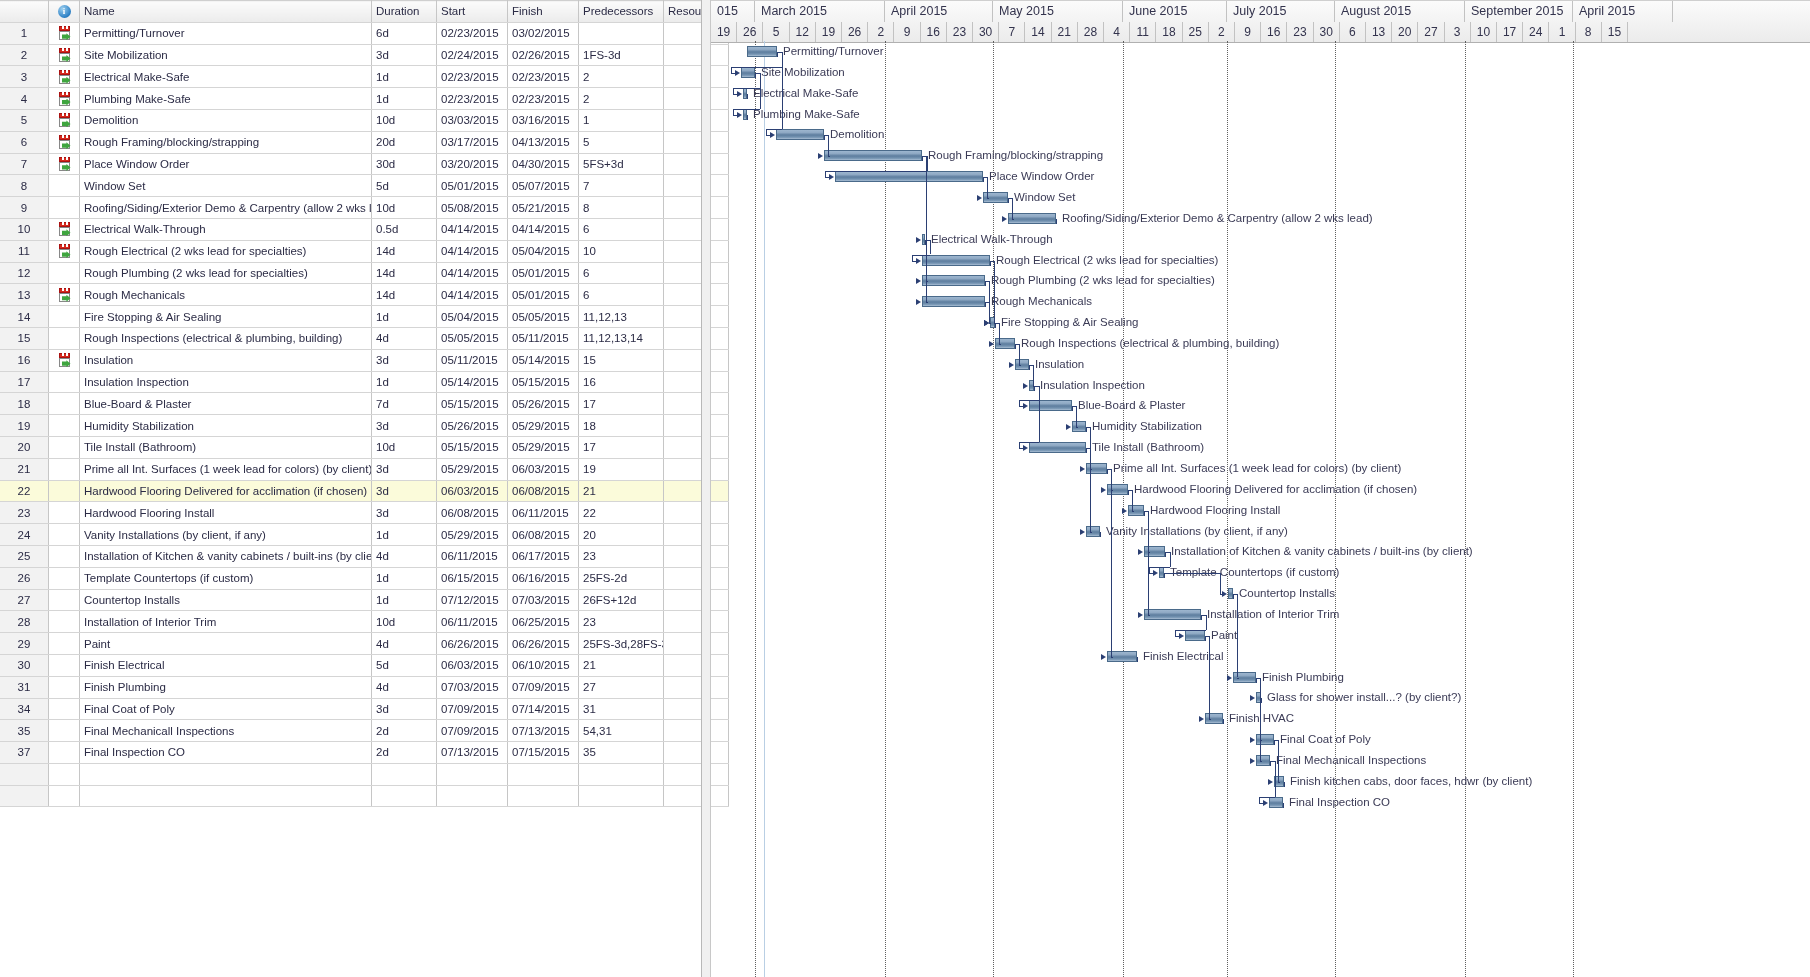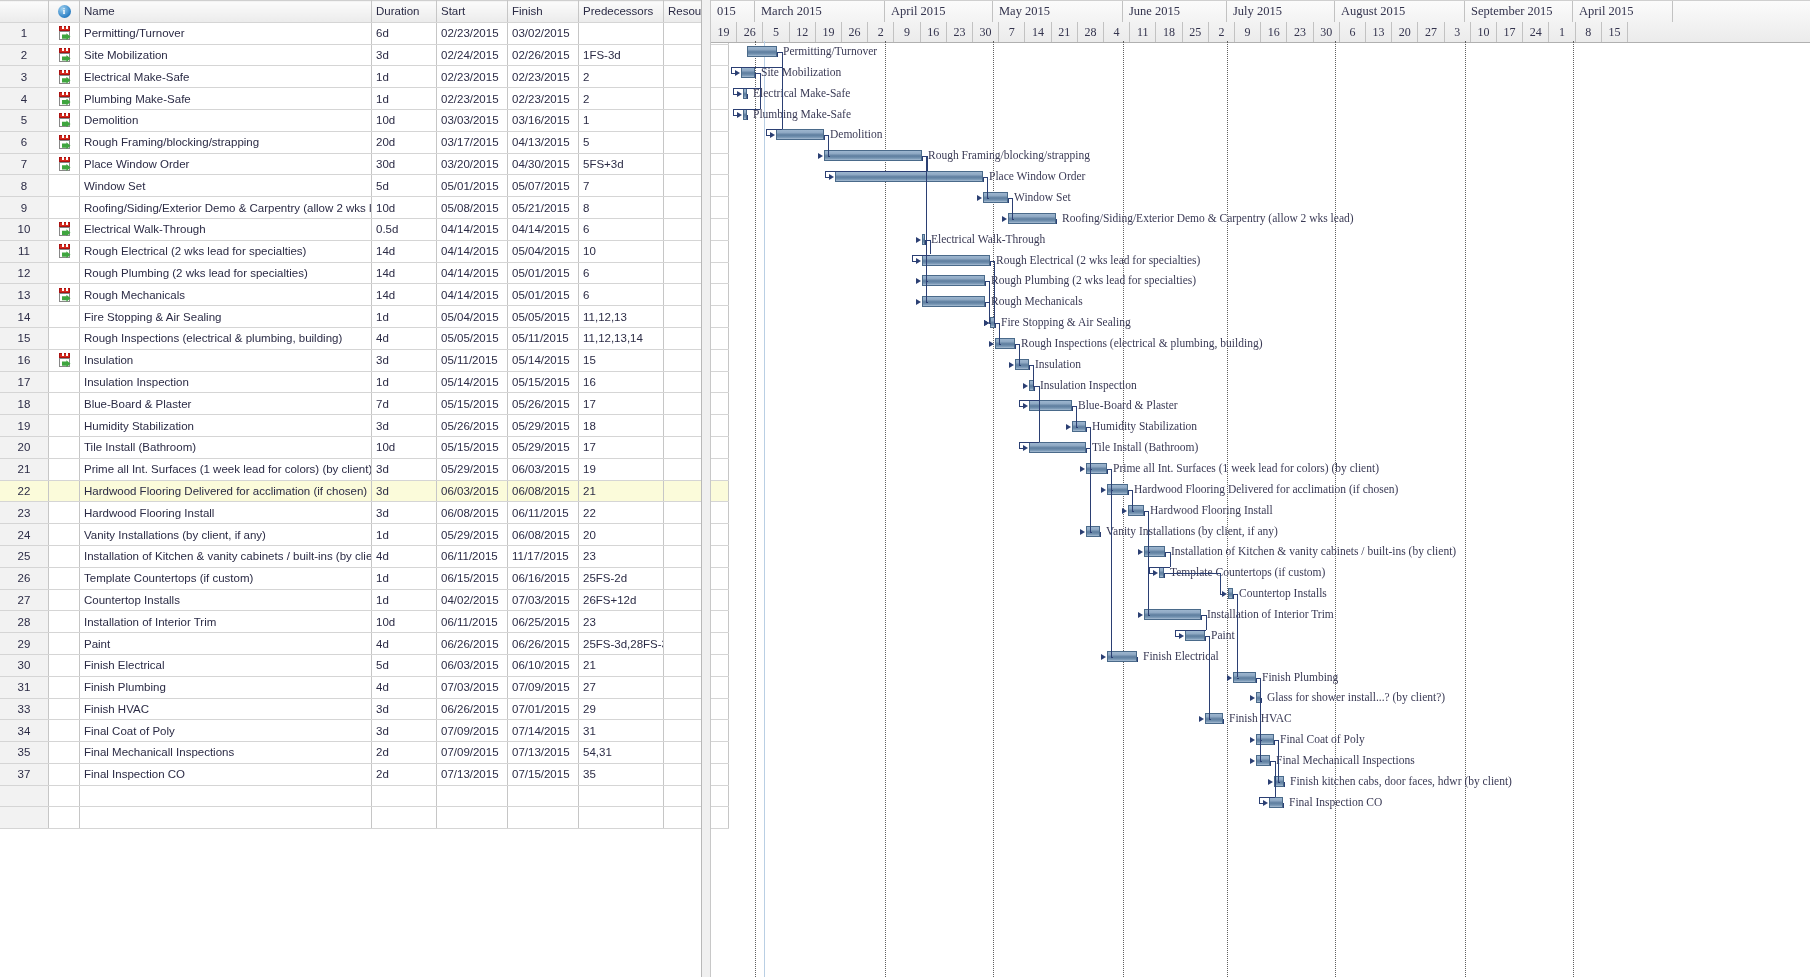--- a/index.html
+++ b/index.html
@@ -52,21 +52,21 @@
   .cal-ico .top{position:absolute;left:1px;top:0;width:11px;height:5px;background:#d52b1e;border:1px solid #a11;box-sizing:border-box;}
   .cal-ico .top:before,.cal-ico .top:after{content:"";position:absolute;top:-1px;width:2px;height:3px;background:#fff;}
   .cal-ico .top:before{left:2px;} .cal-ico .top:after{left:6px;}
   .cal-ico .body{position:absolute;left:1px;top:5px;width:11px;height:9px;background:#fff;border:1px solid #888;box-sizing:border-box;}
   .cal-ico .arr{position:absolute;left:4px;top:7px;width:9px;height:7px;background:#3fa53f;
      clip-path:polygon(0 20%,55% 20%,55% 0,100% 50%,55% 100%,55% 80%,0 80%);}
 
   
   .gantt-pane{flex:1;position:relative;overflow:hidden;border-left:1px solid #b8b8b8;}
   .gsplit{position:absolute;left:0;top:0;width:8px;height:977px;background:#f0f0f0;border-right:1px solid #c8c8c8;}
-  .gscroll{position:absolute;left:9px;top:0;right:0;bottom:0;font-family:Liberation Serif, serif;}
+  .gscroll{position:absolute;left:9px;top:0;right:0;bottom:0;}
   .thead-g{position:absolute;left:0;top:0;height:41px;right:0;
      background:linear-gradient(#fbfbfb,#ebebeb);border-bottom:1px solid #b0b0b0;border-top:1px solid #cfcfcf;}
   .mrow{position:absolute;left:0;top:0;height:21px;right:0;}
   .mcell{position:absolute;top:0;height:21px;border-right:1px solid #c2c2c2;
      font-size:12.5px;color:#33334d;line-height:21px;padding-left:6px;box-sizing:border-box;white-space:nowrap;overflow:hidden;}
   .wrow{position:absolute;left:0;top:21px;height:20px;right:0;}
   .wcell{position:absolute;top:0;height:20px;border-right:1px solid #c2c2c2;
      font-size:12px;color:#33334d;line-height:20px;text-align:center;box-sizing:border-box;}
   .chart-body{position:absolute;left:0;top:41px;right:0;bottom:0;}
   .vline{position:absolute;top:0;bottom:0;width:0;border-left:1px dotted #606060;}
@@ -342,40 +342,40 @@
             <td class="c-fin">06/08/2015</td>
             <td class="c-pred">20</td>
             <td class="c-res"></td>
           </tr>
           <tr>
             <td class="c-id">25</td>
             <td class="c-ico"></td>
             <td class="c-name">Installation of Kitchen &amp; vanity cabinets / built-ins (by client)</td>
             <td class="c-dur">4d</td>
             <td class="c-start">06/11/2015</td>
-            <td class="c-fin">11/17/2015</td>
+            <td class="c-fin">06/17/2015</td>
             <td class="c-pred">23</td>
             <td class="c-res"></td>
           </tr>
           <tr>
             <td class="c-id">26</td>
             <td class="c-ico"></td>
             <td class="c-name">Template Countertops (if custom)</td>
             <td class="c-dur">1d</td>
             <td class="c-start">06/15/2015</td>
             <td class="c-fin">06/16/2015</td>
             <td class="c-pred">25FS-2d</td>
             <td class="c-res"></td>
           </tr>
           <tr>
             <td class="c-id">27</td>
             <td class="c-ico"></td>
             <td class="c-name">Countertop Installs</td>
             <td class="c-dur">1d</td>
-            <td class="c-start">04/02/2015</td>
+            <td class="c-start">07/12/2015</td>
             <td class="c-fin">07/03/2015</td>
             <td class="c-pred">26FS+12d</td>
             <td class="c-res"></td>
           </tr>
           <tr>
             <td class="c-id">28</td>
             <td class="c-ico"></td>
             <td class="c-name">Installation of Interior Trim</td>
             <td class="c-dur">10d</td>
             <td class="c-start">06/11/2015</td>
@@ -404,30 +404,20 @@
             <td class="c-res"></td>
           </tr>
           <tr>
             <td class="c-id">31</td>
             <td class="c-ico"></td>
             <td class="c-name">Finish Plumbing</td>
             <td class="c-dur">4d</td>
             <td class="c-start">07/03/2015</td>
             <td class="c-fin">07/09/2015</td>
             <td class="c-pred">27</td>
-            <td class="c-res"></td>
-          </tr>
-          <tr>
-            <td class="c-id">33</td>
-            <td class="c-ico"></td>
-            <td class="c-name">Finish HVAC</td>
-            <td class="c-dur">3d</td>
-            <td class="c-start">06/26/2015</td>
-            <td class="c-fin">07/01/2015</td>
-            <td class="c-pred">29</td>
             <td class="c-res"></td>
           </tr>
           <tr>
             <td class="c-id">34</td>
             <td class="c-ico"></td>
             <td class="c-name">Final Coat of Poly</td>
             <td class="c-dur">3d</td>
             <td class="c-start">07/09/2015</td>
             <td class="c-fin">07/14/2015</td>
             <td class="c-pred">31</td>

